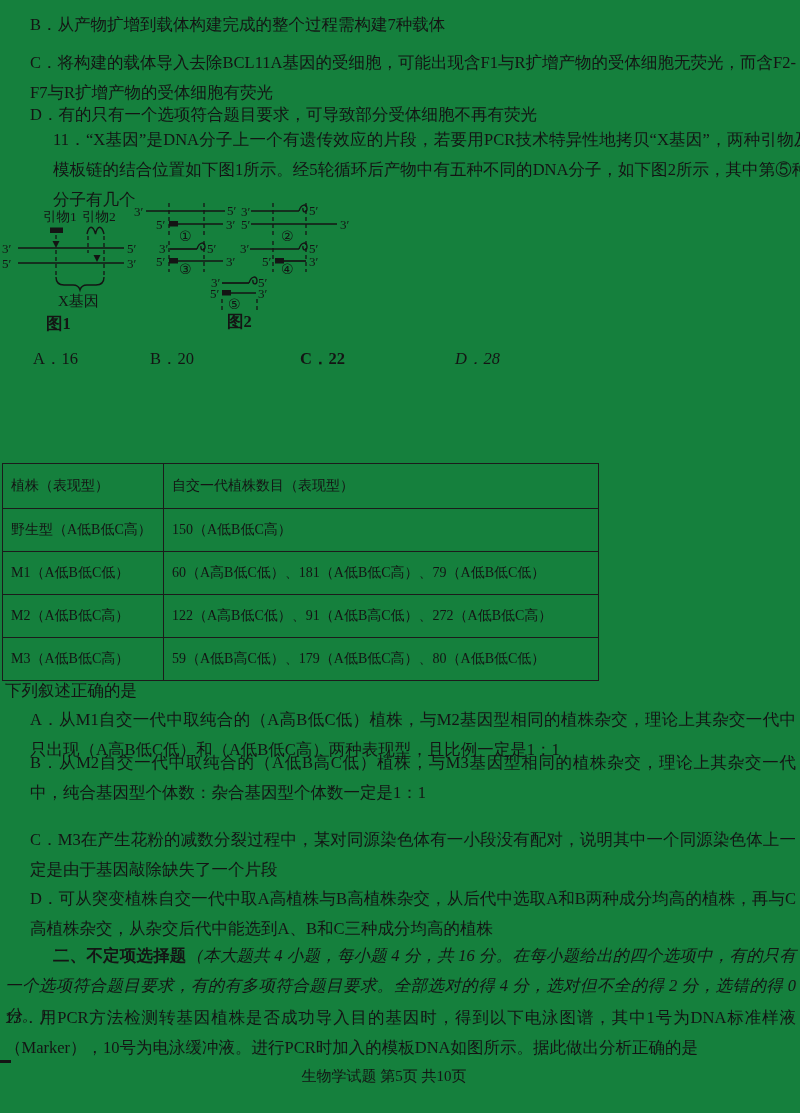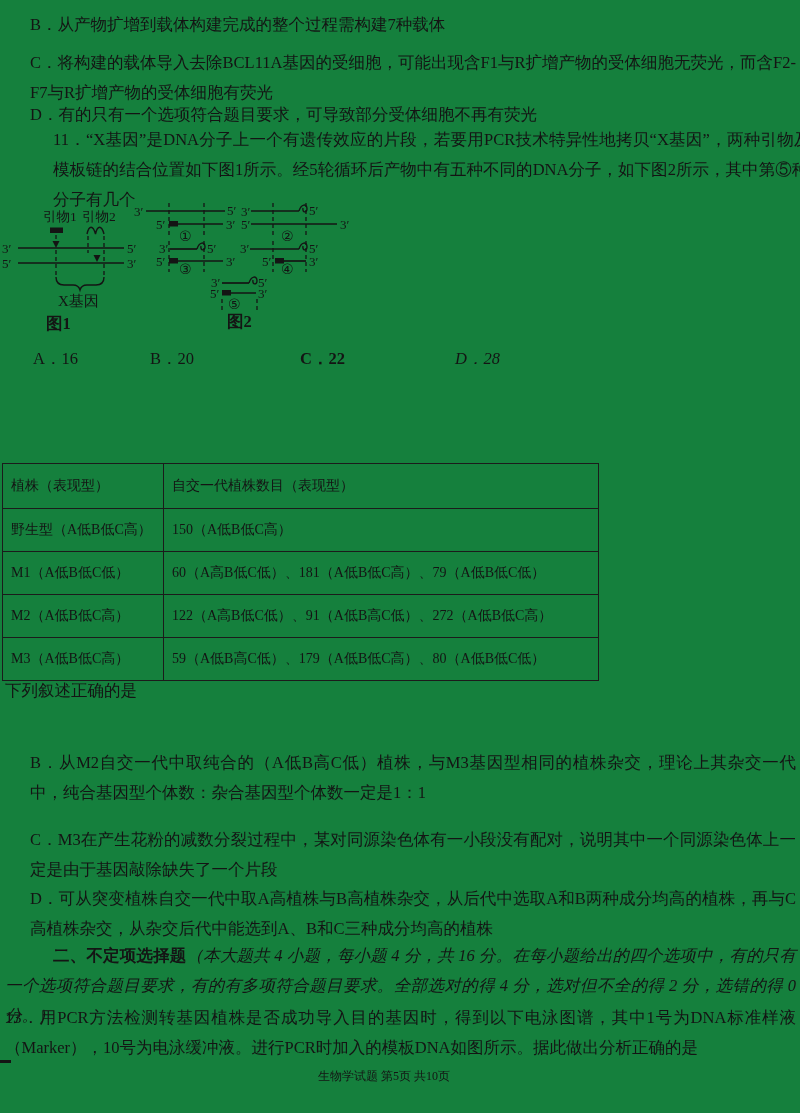--- a/index.html
+++ b/index.html
@@ -34,21 +34,21 @@
   .prime { font-size:13px; }
   .plabel { font-size:13.5px; }
   .circ { font-size:14px; }
   .figcap { font-size:16.5px; font-weight:bold; }
   .gene { font-size:15px; }
   .strand { stroke:#141414; stroke-width:1.7; fill:none; }
   .dash { stroke:#141414; stroke-width:1.3; fill:none; stroke-dasharray:4 3; }
   .curl { stroke:#141414; stroke-width:1.4; fill:none; }
   .solid { fill:#141414; }
   .footer { position:absolute; top:1063px; left:0; width:768px;
-            text-align:center; font-size:12px; line-height:26px; }
+            text-align:center; font-size:15px; line-height:26px; }
   .stray { position:absolute; left:0; top:1060px; width:11px; height:2.5px; background:#141414; }
 </style>
 </head>
 <body>
 
 <div class="page">
 
   <div class="ln opt single" style="top:10px;">B．从产物扩增到载体构建完成的整个过程需构建7种载体</div>
   <div class="ln opt" style="top:48px;">C．将构建的载体导入去除BCL11A基因的受细胞，可能出现含F1与R扩增产物的受体细胞无荧光，而含F2-F7与R扩增产物的受体细胞有荧光</div>
   <div class="ln opt single" style="top:100px;">D．有的只有一个选项符合题目要求，可导致部分受体细胞不再有荧光</div>
@@ -173,20 +173,21 @@
       <td>122（A高B低C低）、91（A低B高C低）、272（A低B低C高）</td>
     </tr>
     <tr>
       <td>M3（A低B低C高）</td>
       <td>59（A低B高C低）、179（A低B低C高）、80（A低B低C低）</td>
     </tr>
   </tbody>
     </table>
 
   <div class="ln stem single" style="top:676px;">下列叙述正确的是</div>
+  <div class="ln opt" style="top:705px;">A．从M1自交一代中取纯合的（A高B低C低）植株，与M2基因型相同的植株杂交，理论上其杂交一代中只出现（A高B低C低）和（A低B低C高）两种表现型，且比例一定是1：1</div>
   <div class="ln opt" style="top:748px;">B．从M2自交一代中取纯合的（A低B高C低）植株，与M3基因型相同的植株杂交，理论上其杂交一代中，纯合基因型个体数：杂合基因型个体数一定是1：1</div>
   <div class="ln opt" style="top:825px;">C．M3在产生花粉的减数分裂过程中，某对同源染色体有一小段没有配对，说明其中一个同源染色体上一定是由于基因敲除缺失了一个片段</div>
   <div class="ln opt" style="top:884px;">D．可从突变植株自交一代中取A高植株与B高植株杂交，从后代中选取A和B两种成分均高的植株，再与C高植株杂交，从杂交后代中能选到A、B和C三种成分均高的植株</div>
 
   <div class="ln stem" style="top:941px;">
     <span class="sec-title">二、不定项选择题</span><span class="sec-note">（本大题共 4 小题，每小题 4 分，共 16 分。在每小题给出的四个选项中，有的只有一个选项符合题目要求，有的有多项符合题目要求。全部选对的得 4 分，选对但不全的得 2 分，选错的得 0 分。）</span>
   </div>
 
   <div class="ln stem" style="top:1003px;">13．用PCR方法检测转基因植株是否成功导入目的基因时，得到以下电泳图谱，其中1号为DNA标准样液（Marker），10号为电泳缓冲液。进行PCR时加入的模板DNA如图所示。据此做出分析正确的是</div>
 

